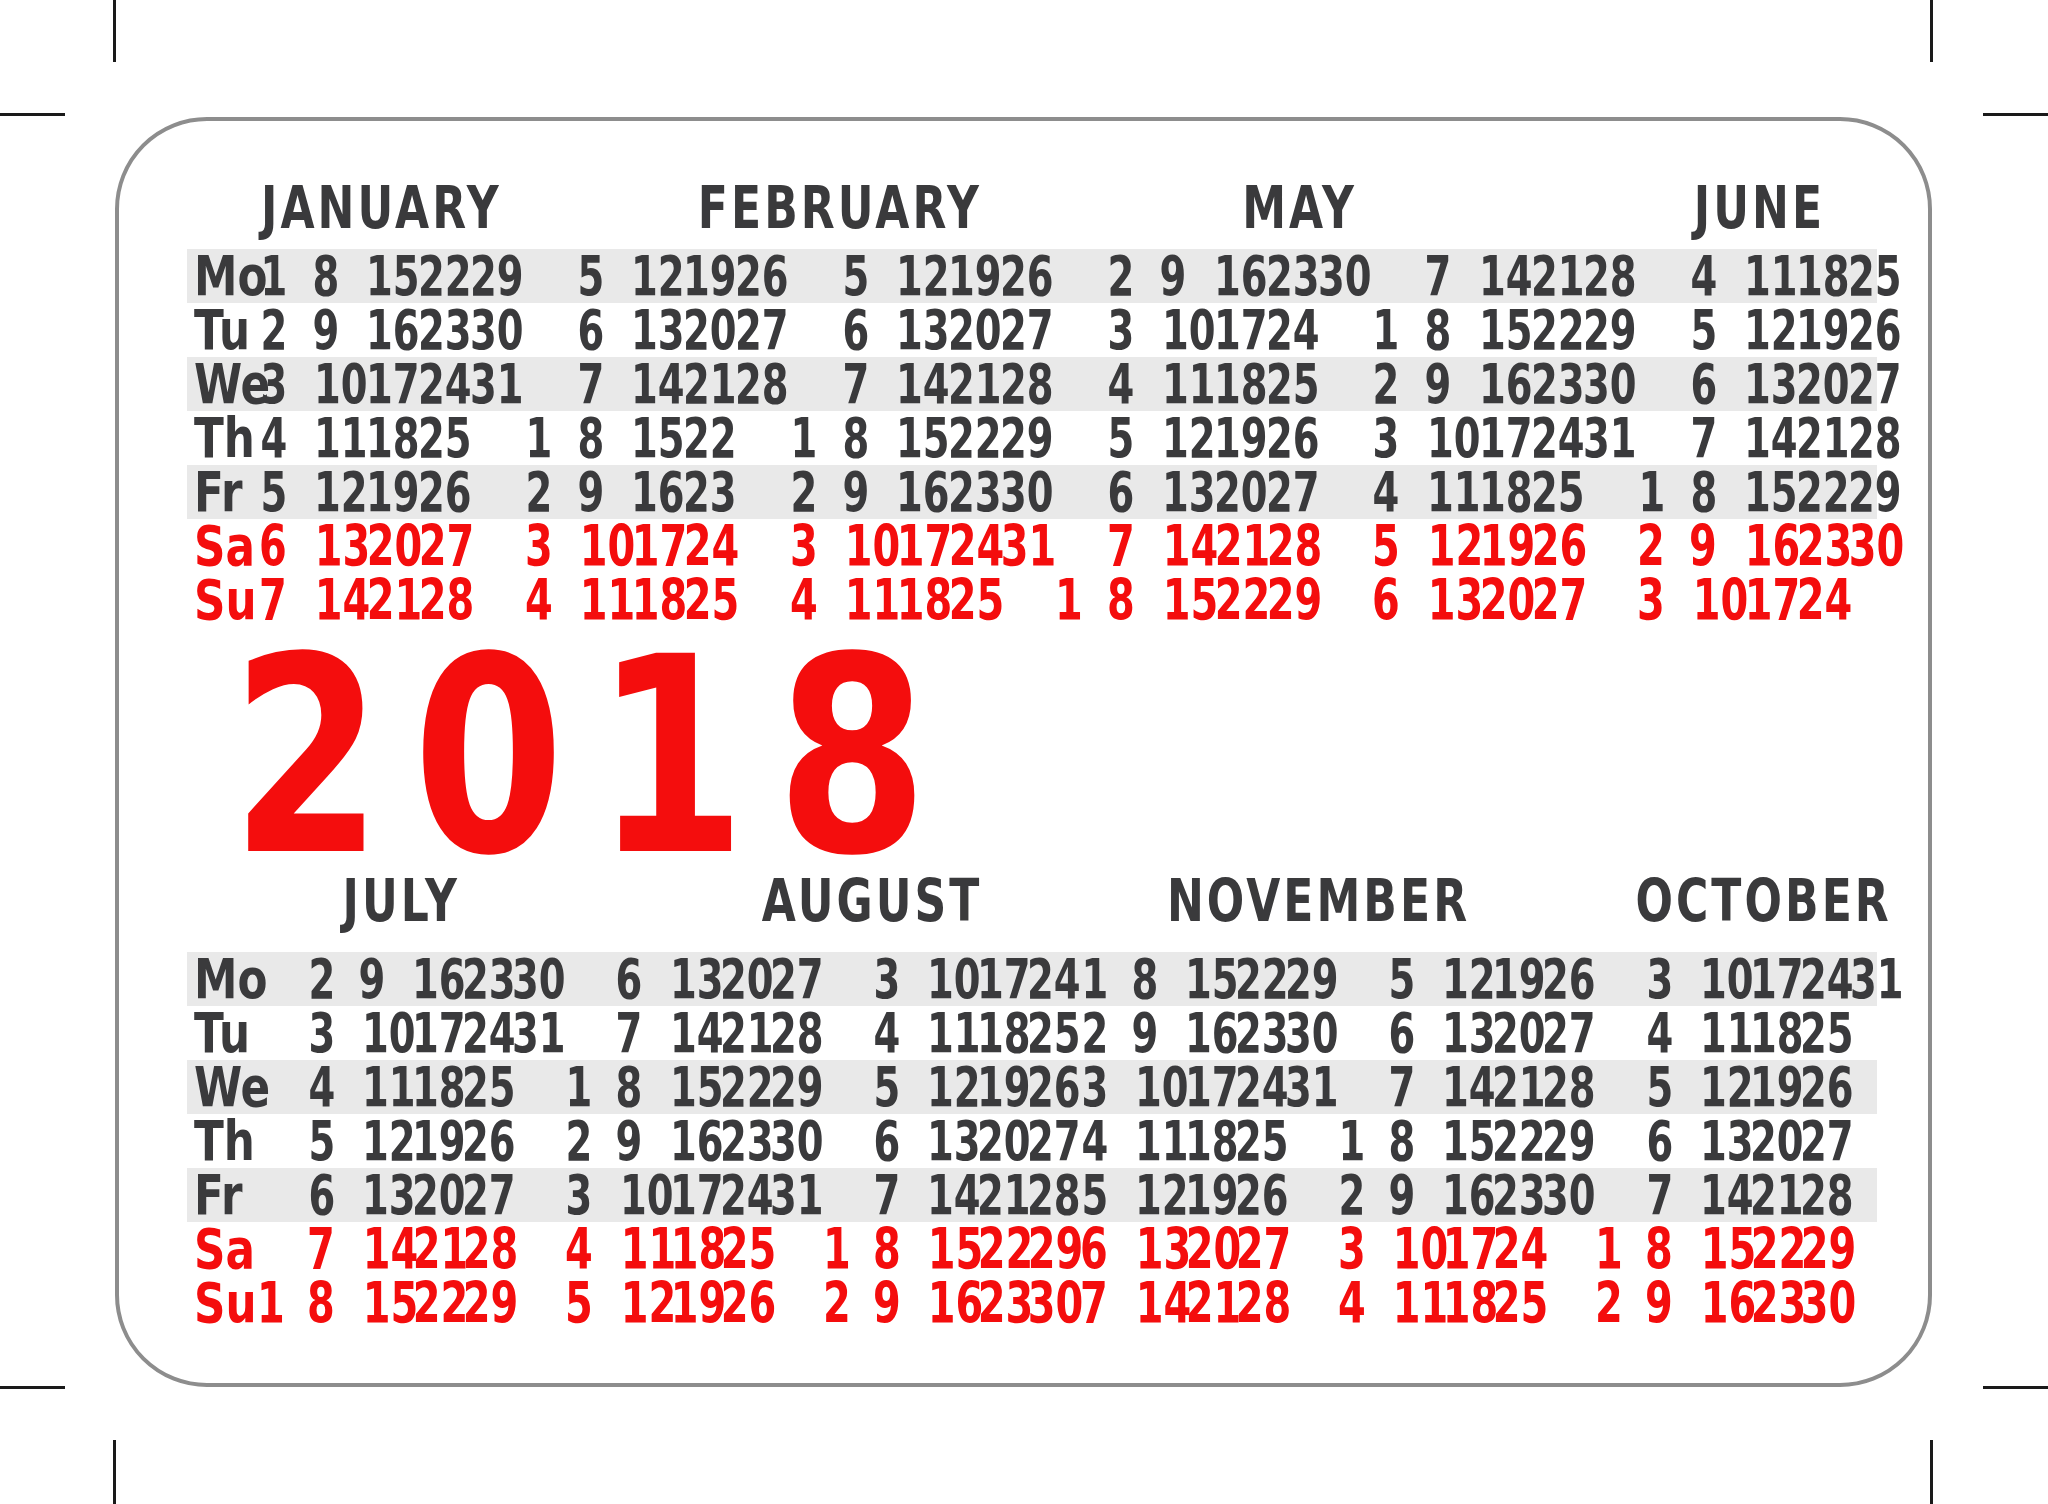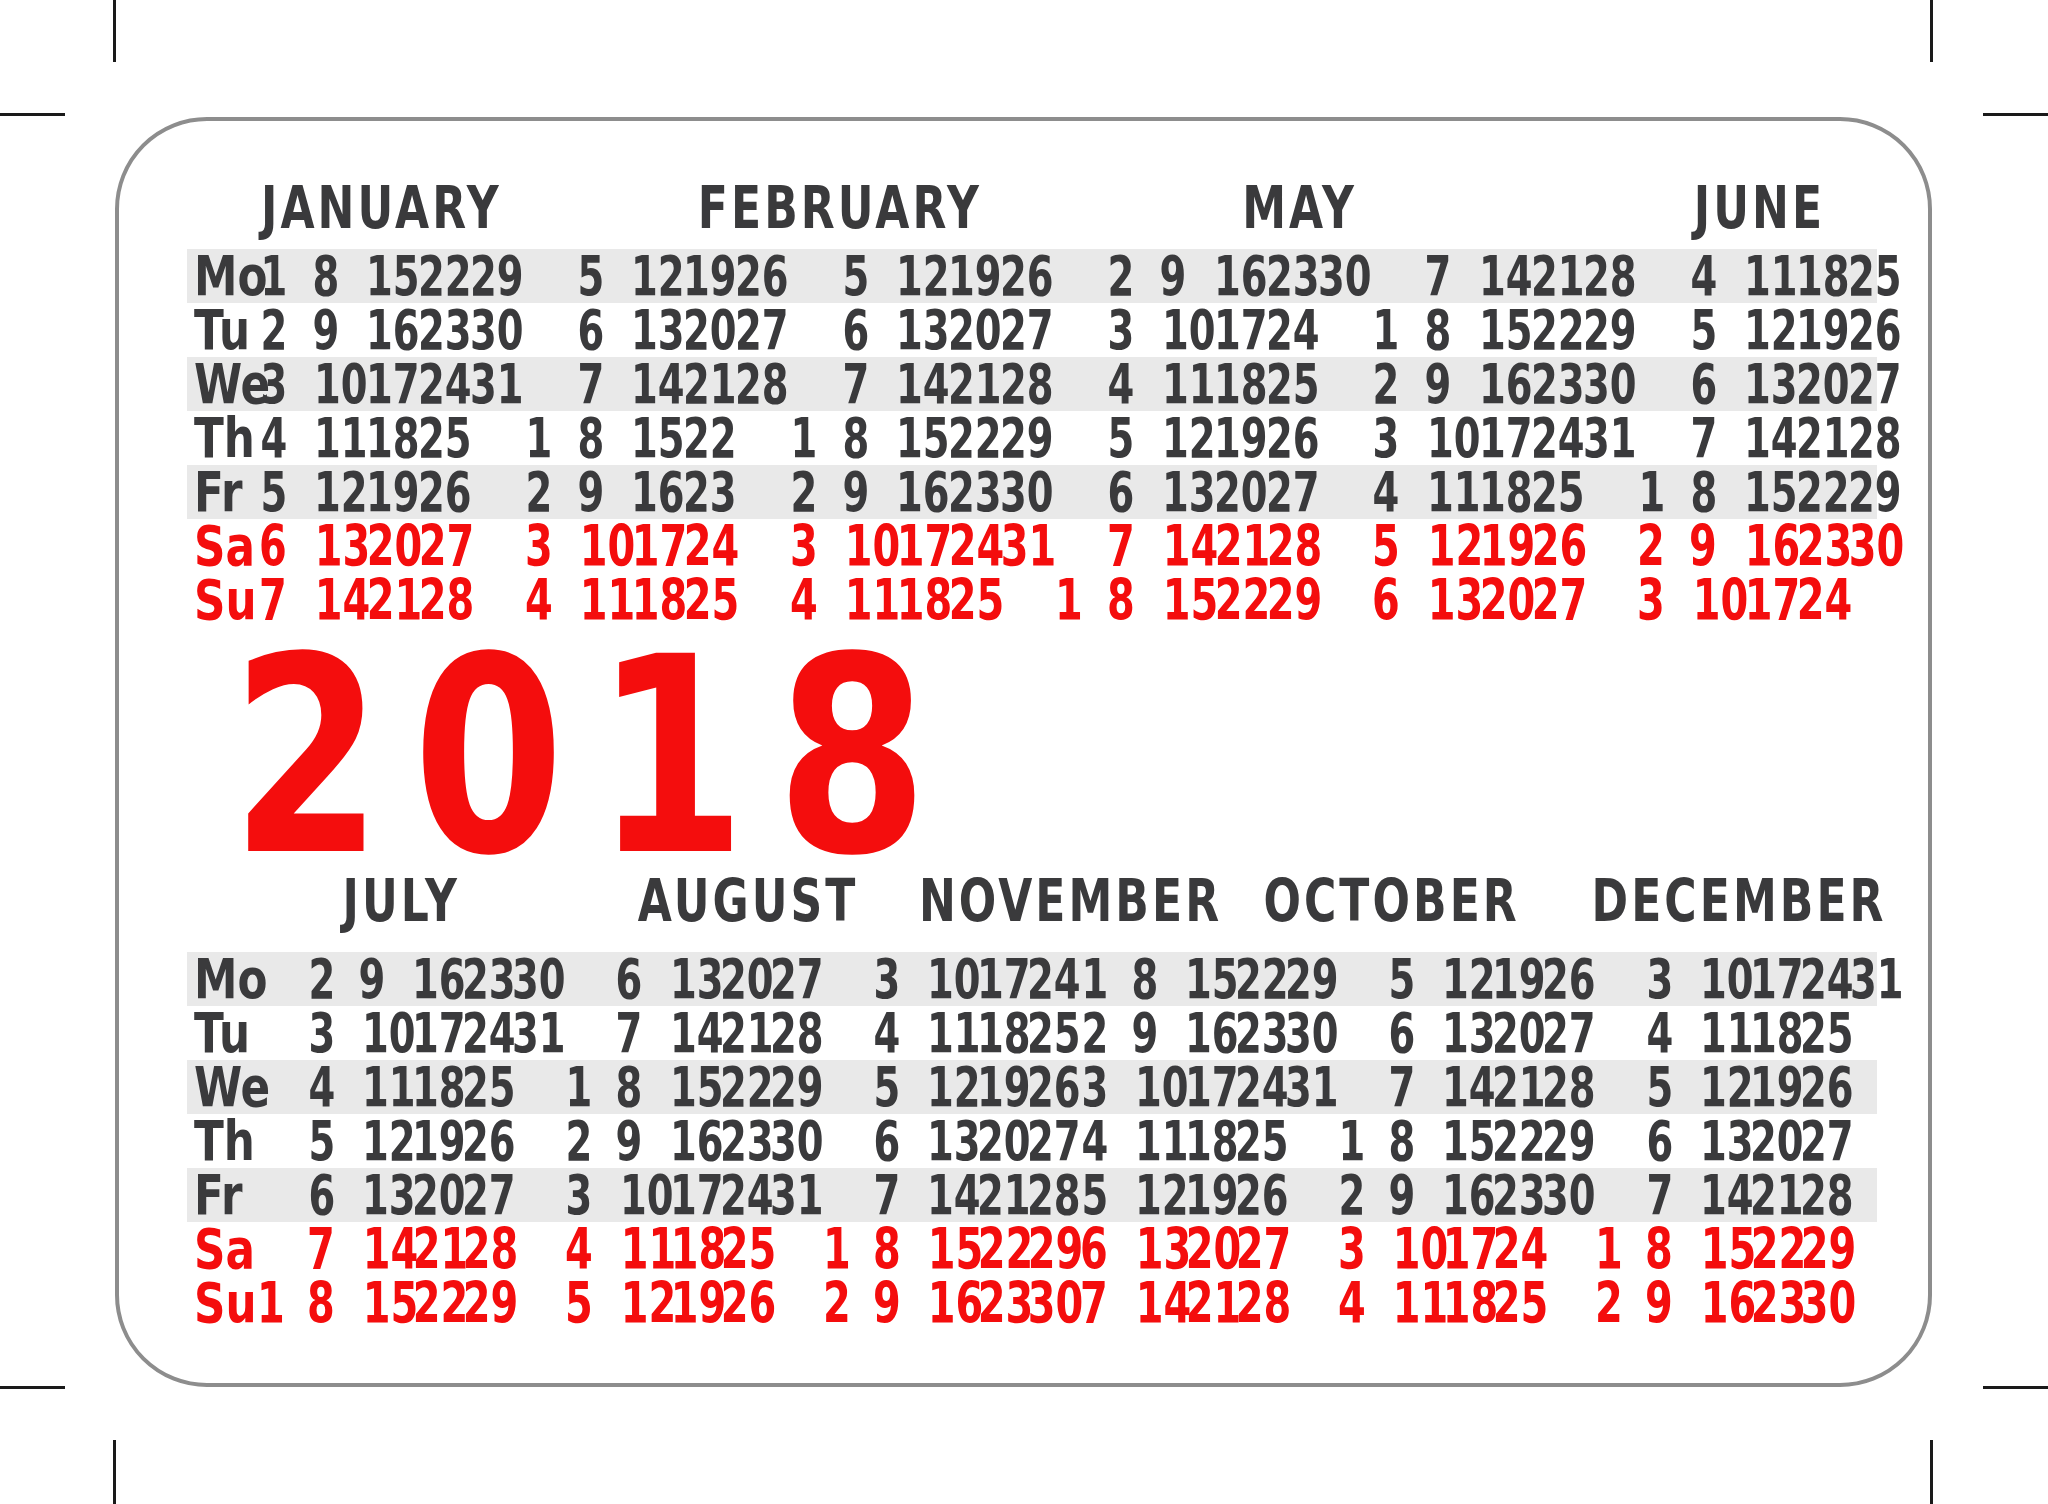--- a/index.html
+++ b/index.html
@@ -456,23 +456,20 @@
           </div>
           <div class="mh" style="width: 250px;">
             <span class="hx">AUGUST</span>
           </div>
           <div class="mh" style="width: 250px;">
             <span class="hx">NOVEMBER</span>
           </div>
           <div class="mh" style="width: 250px;">
             <span class="hx">OCTOBER</span>
           </div>
-          <div class="mh" style="width: 300px;">
-            <span class="hx">DECEMBER</span>
-          </div>
         </div>
       </div>
       <div class="row striped">
         <div class="wl"><span class="lx">Mo</span></div>
         <div class="months">
           <div class="month" style="width: 300px;">
             <div class="cell" style="width: 50px;"><span class="cx"></span></div>
             <div class="cell" style="width: 50px;"><span class="cx">2</span></div>
             <div class="cell" style="width: 50px;"><span class="cx">9</span></div>
             <div class="cell" style="width: 50px;"><span class="cx">16</span></div>

